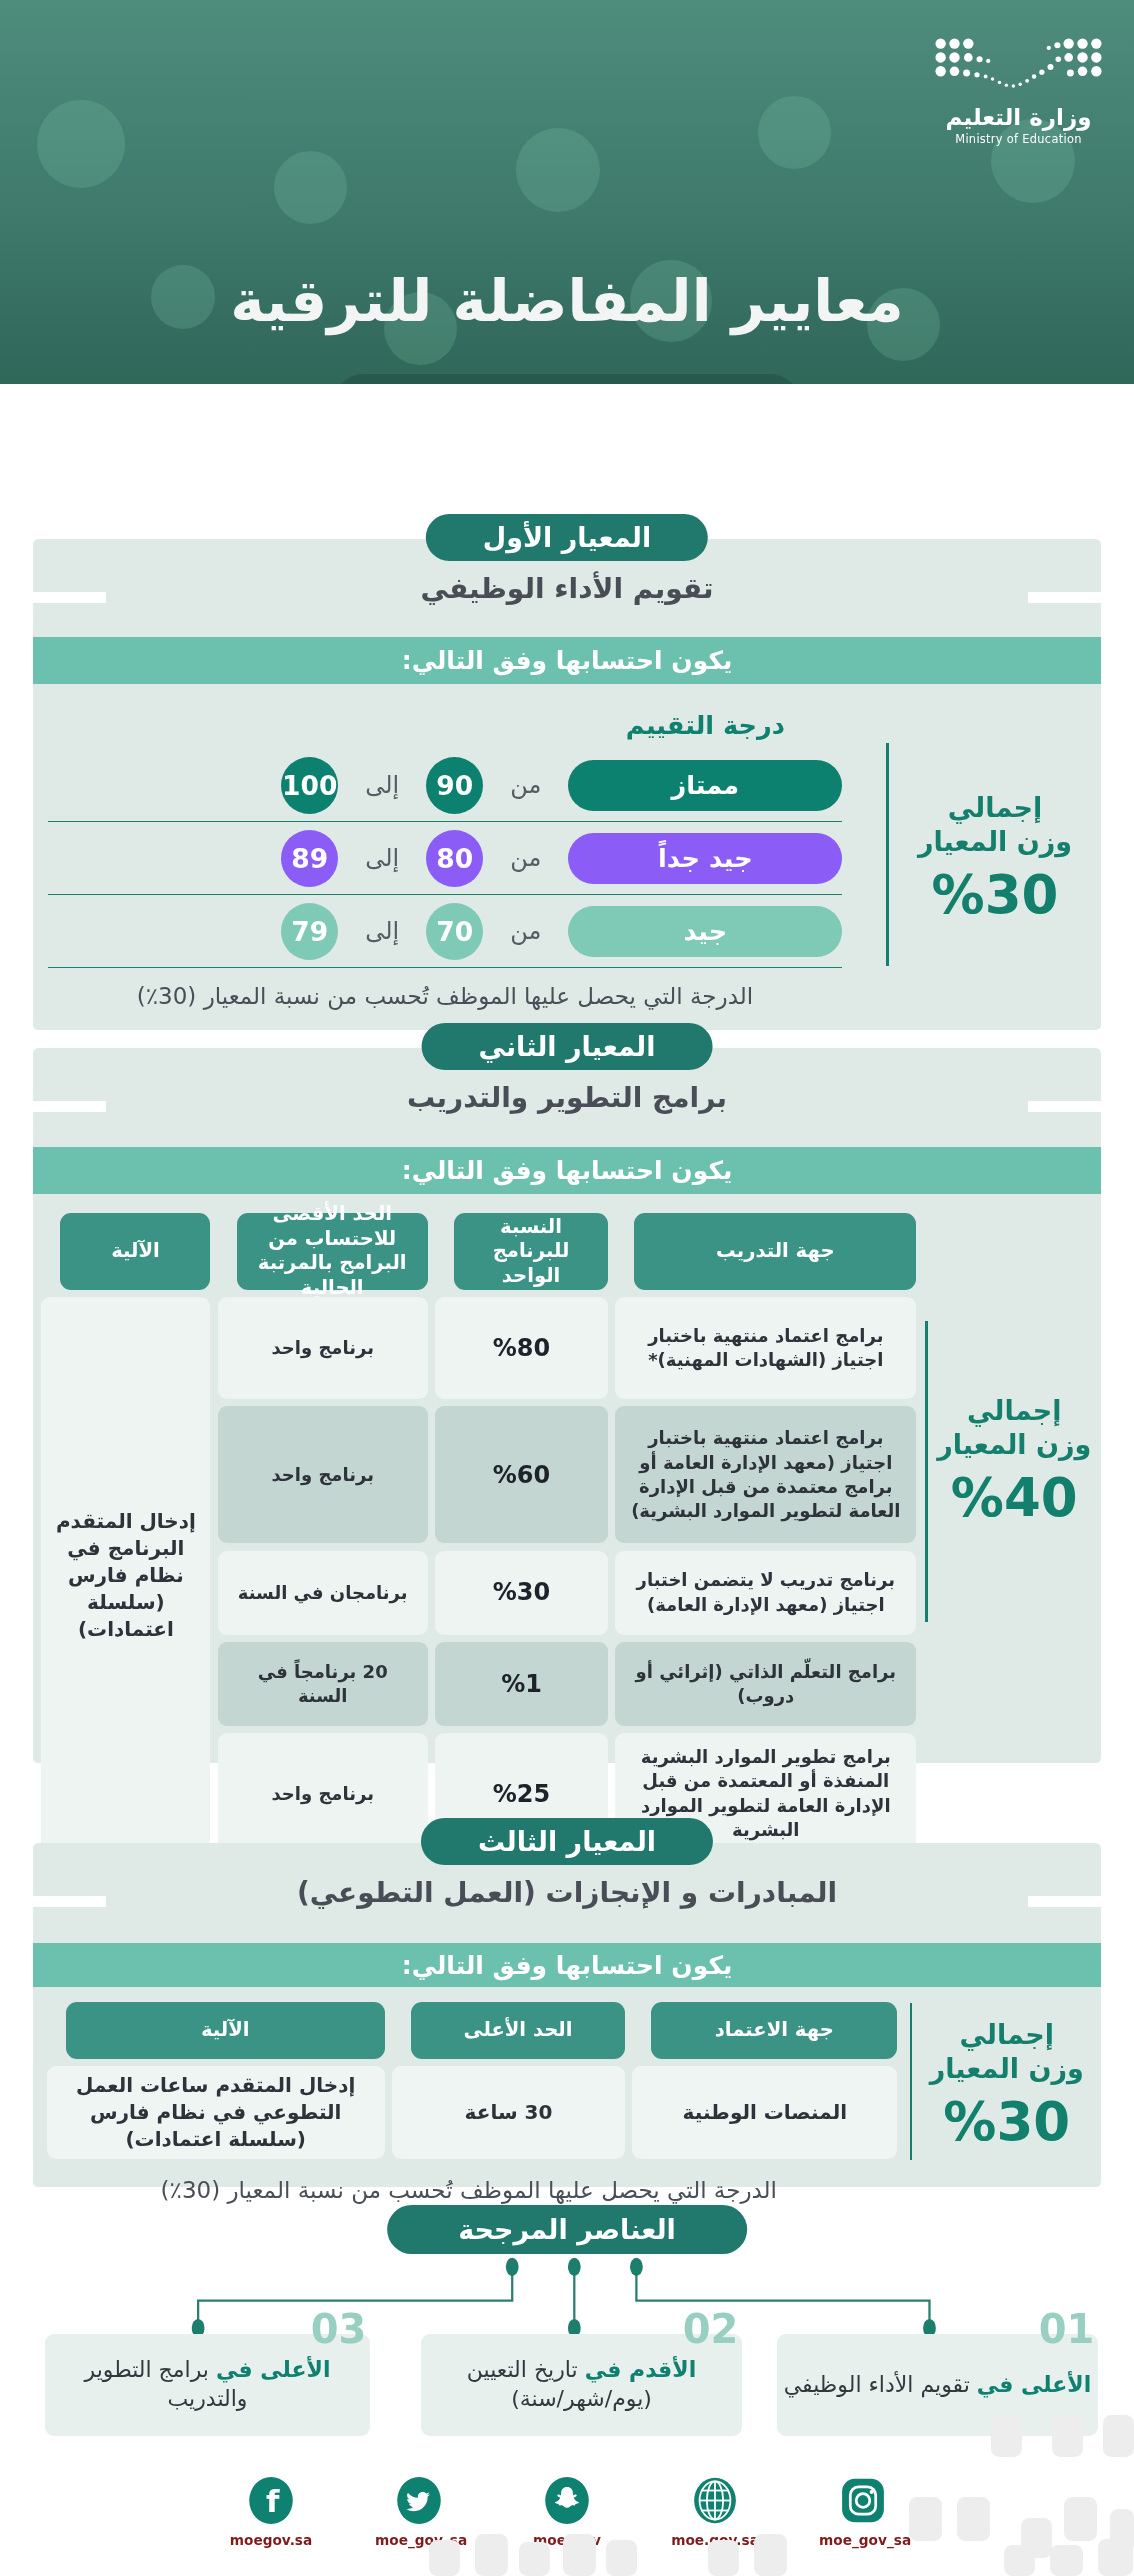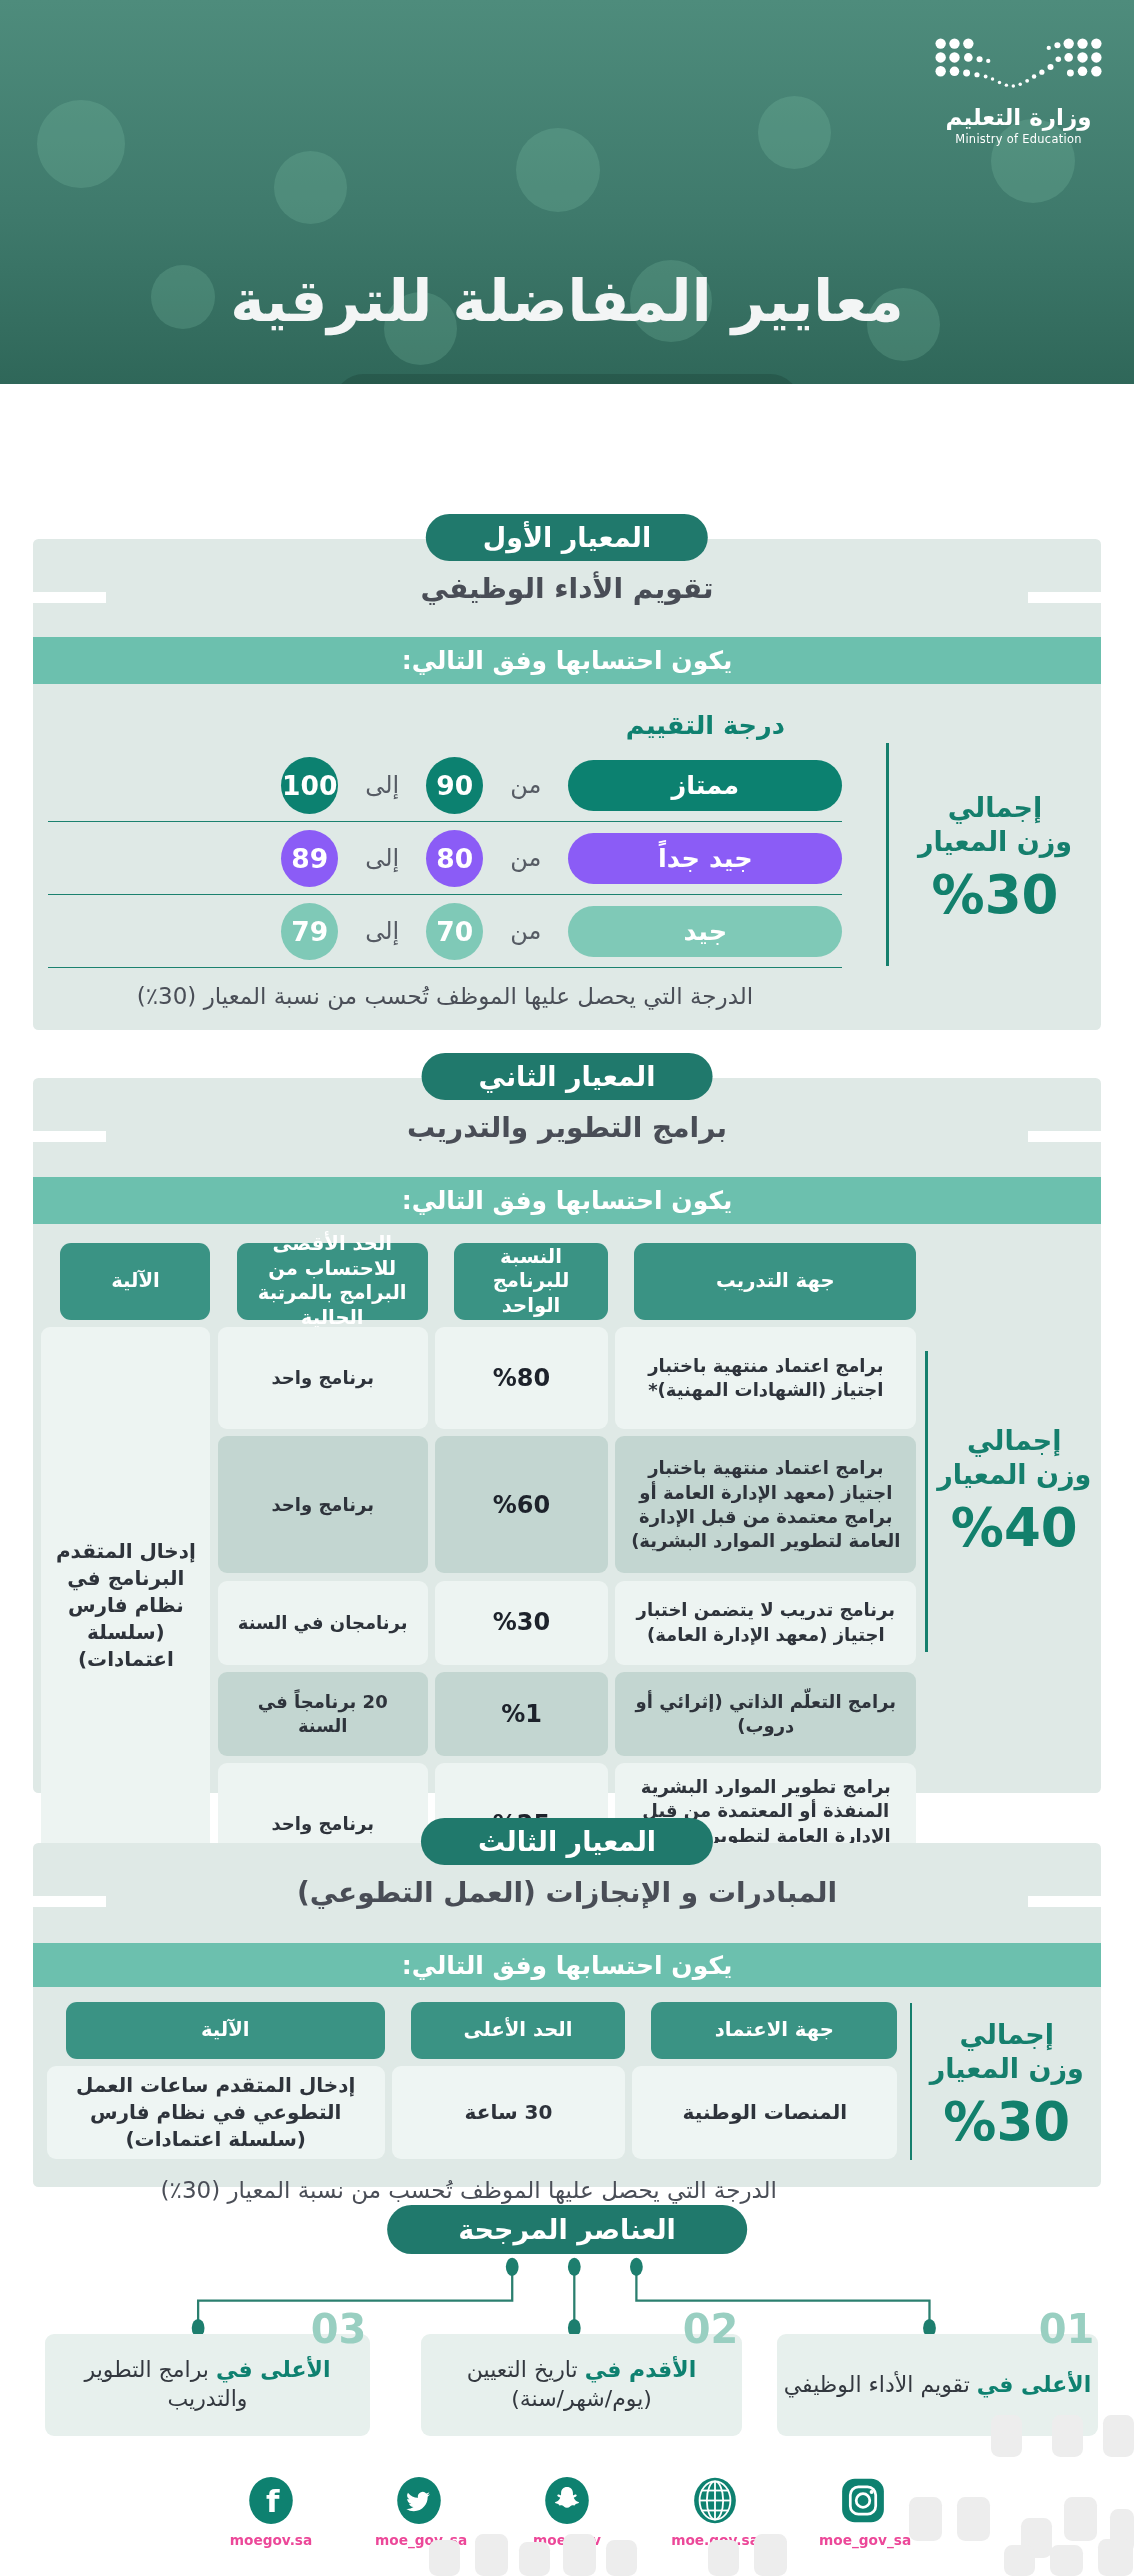--- a/index.html
+++ b/index.html
@@ -78,21 +78,21 @@
   .we-box{position:absolute;top:2334px;height:102px;background:#e7f0ed;border-radius:9px;
     display:flex;flex-direction:column;align-items:center;justify-content:center;
     font-size:22px;color:#33383f;text-align:center;line-height:1.3;}
   .we-box .hl{color:#0e8170;font-weight:800;}
   .we-num{position:absolute;top:-31px;right:3.7px;font-size:40px;font-weight:800;color:#99cfc1;direction:ltr;}
 
   
   .social-row{position:absolute;top:2476px;left:0;width:1134px;display:flex;direction:ltr;
     justify-content:center;gap:60px;}
   .social{width:88px;text-align:center;cursor:pointer;}
-  .social .handle{display:block;font-size:13.7px;color:#ec4899;font-weight:600;margin-top:3.7px;direction:ltr;}
+  .social .handle{display:block;font-size:13.7px;color:#7f1d1d;font-weight:600;margin-top:3.7px;direction:ltr;}
   .deco{position:absolute;background:#ededed;border-radius:8.2px;}
 </style>
 </head>
 <body>
 
 <div class="page">
 
   <div class="header">
     <div class="hdot" style="left:37px;top:100px;width:88px;height:88px;"></div>
     <div class="hdot" style="left:274px;top:151px;width:73px;height:73px;"></div>
@@ -194,21 +194,21 @@
           <div class="numcirc g2">70</div>
           <span class="fromto">إلى</span>
           <div class="numcirc g2">79</div>
         </div>
 
         <div class="note">الدرجة التي يحصل عليها الموظف تُحسب من نسبة المعيار (‭٪30‬)</div>
       </div>
     </div>
   </div>
 
-  <div class="card" style="top:1078px;height:715px;">
+  <div class="card" style="top:1048px;height:715px;">
     <div class="crit-pill">المعيار الثاني</div>
     <div class="edge-dash l"></div>
     <div class="edge-dash r"></div>
     <div class="crit-name">برامج التطوير والتدريب</div>
     <div class="banner" style="top:99px;">يكون احتسابها وفق التالي:</div>
     <div class="body" style="top:152px;">
       <div class="weight" style="padding-top:194px;">
         <div class="wl">إجمالي</div>
         <div class="wl">وزن المعيار</div>
         <div class="wnum">%40</div>

